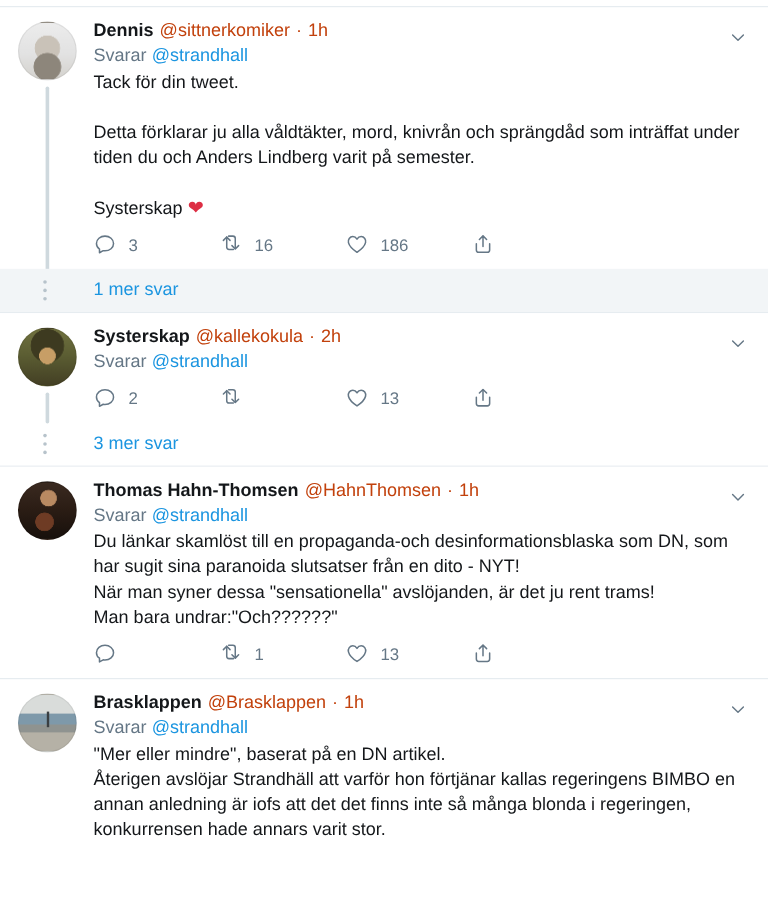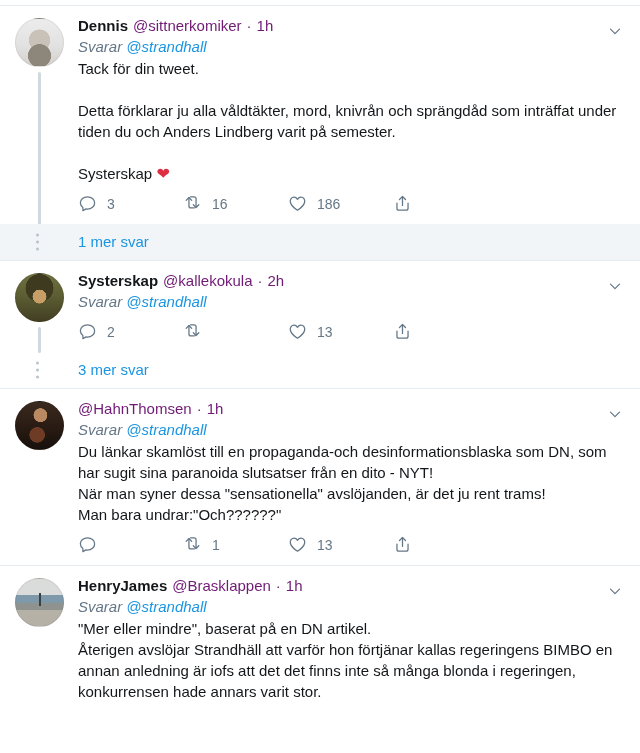--- a/index.html
+++ b/index.html
@@ -35,26 +35,26 @@
     linear-gradient(180deg,#3a2a20 0%,#2a1c14 50%,#17100c 100%);}
   .av-3{background:
     linear-gradient(#3a3f42,#3a3f42) 50% 42%/2px 13px no-repeat,
     linear-gradient(180deg,#d9dcda 0 34%,#7e99aa 34% 52%,#8f9390 52% 66%,#b5b1a6 66% 100%);}
   .thread{
     position:absolute;left:38px;top:66px;bottom:-1px;width:3px;
     background:#cfd9de;border-radius:2px;
   }
   .head{display:flex;align-items:baseline;gap:5px;font-size:15px;line-height:21px;white-space:nowrap;}
   .name{font-weight:bold;color:#14171a;cursor:pointer;}
-  .handle,.dot,.time{color:#701a75;}
+  .handle,.dot,.time{color:#c2410c;}
   .handle{cursor:pointer;}
   .caret{
     position:absolute;right:16px;top:16px;width:18px;height:18px;color:#657786;cursor:pointer;
   }
-  .replyline{font-size:15px;line-height:21px;color:#657786;font-style:italic;}
+  .replyline{font-size:15px;line-height:21px;color:#657786;}
   .mention{color:#1b95e0;text-decoration:none;cursor:pointer;}
   .body{
     font-size:15px;line-height:21px;color:#14171a;
     white-space:pre-line;margin-top:1px;
   }
   .heart{color:#dd2e44;font-size:16px;}
   .stats{
     display:flex;align-items:center;
     margin:10px 0 4px 0;width:436px;
   }
@@ -198,20 +198,21 @@
       <i></i>
       <i></i>
       <i></i>
     </span>
   <span>3 mer svar</span>
 </a>
 
 <article class="tweet">
   <div class="avatar av-2"></div>
   <div class="head">
+    <span class="name">Thomas Hahn-Thomsen</span>
     <span class="handle">@HahnThomsen</span>
     <span class="dot">·</span>
     <span class="time">1h</span>
   </div>
   <svg class="caret" viewBox="0 0 24 24">
       <path d="M6 9.5l6 6 6-6"></path>
     </svg>
   <div class="replyline">
     <span>Svarar</span>
     <span class="mention">@strandhall</span>
@@ -247,21 +248,21 @@
           <path d="M8.2 7L12 3.2 15.8 7"></path>
           <path d="M5 11.5v6.5a2.5 2.5 0 0 0 2.5 2.5h9A2.5 2.5 0 0 0 19 18v-6.5"></path>
         </svg>
     </div>
   </div>
 </article>
 
 <article class="tweet bt">
   <div class="avatar av-3"></div>
   <div class="head">
-    <span class="name">HenryJames</span>
+    <span class="name">Brasklappen</span>
     <span class="handle">@Brasklappen</span>
     <span class="dot">·</span>
     <span class="time">1h</span>
   </div>
   <svg class="caret" viewBox="0 0 24 24">
       <path d="M6 9.5l6 6 6-6"></path>
     </svg>
   <div class="replyline">
     <span>Svarar</span>
     <span class="mention">@strandhall</span>

